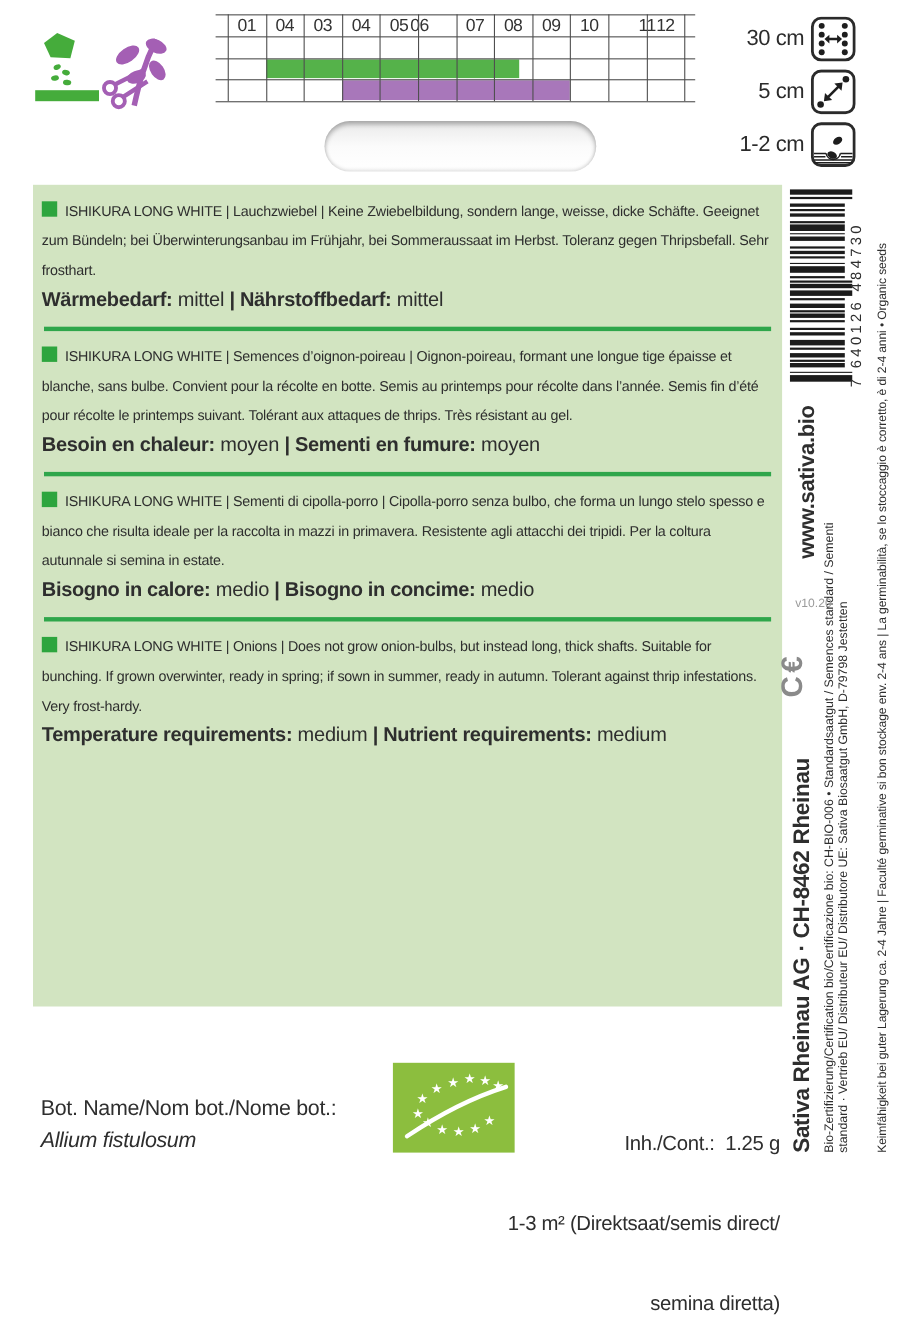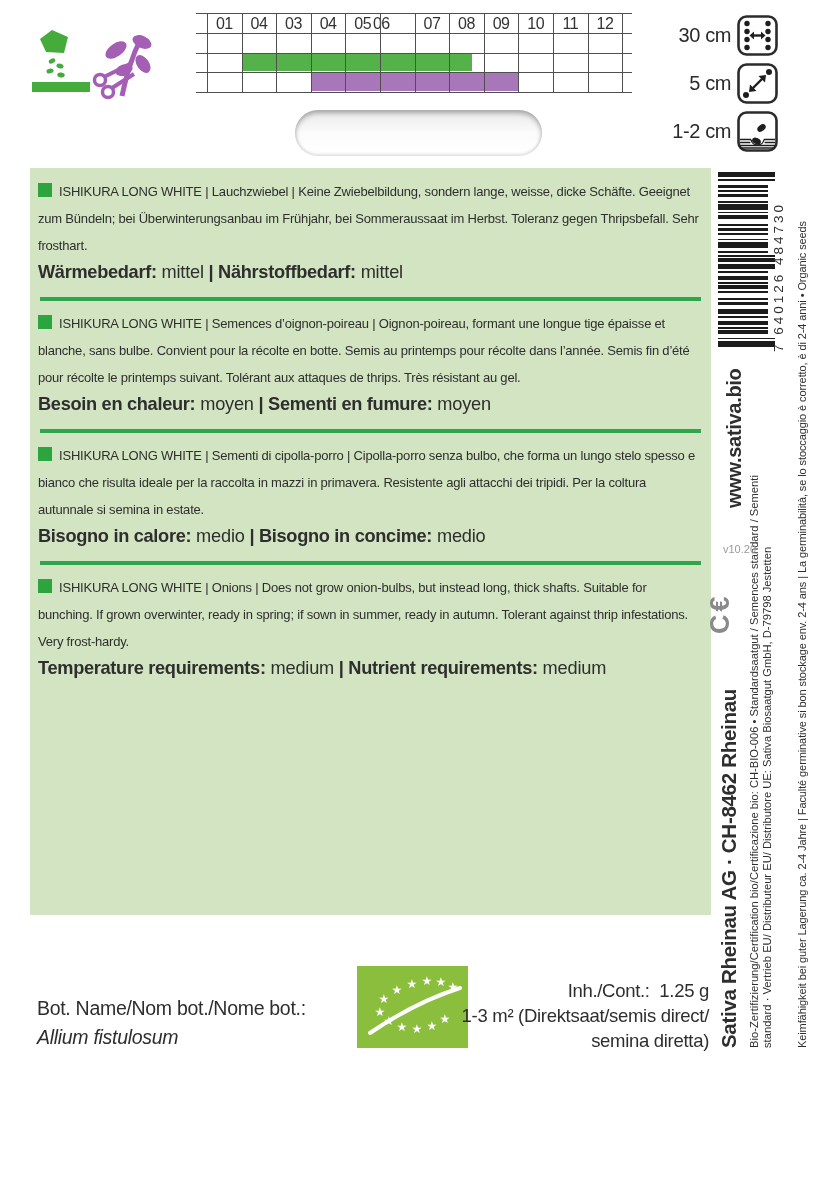--- a/index.html
+++ b/index.html
@@ -44,21 +44,21 @@
   .bc-bar{position:absolute;left:0;background:#1c1c1c;}
   .version{position:absolute;left:711px;top:543px;font-size:11px;color:#9b9b9b;padding-left:12px;}
 
   
   .bot-label{position:absolute;left:37px;top:997px;font-size:19.5px;letter-spacing:-0.3px;}
   .bot-species{position:absolute;left:37px;top:1026px;font-size:19.5px;font-style:italic;
                letter-spacing:-0.3px;}
   #eulogo{position:absolute;left:357px;top:966px;}
   .content-info{position:absolute;right:130px;top:978px;text-align:right;font-size:18.5px;
                 line-height:25px;letter-spacing:-0.3px;}
-  .content-info div{white-space:pre;}
+  .content-info div{white-space:pre;margin-top:48px;}
 </style>
 </head>
 <body>
 
 <div class="packet">
 
   <svg id="topicons" width="122" height="76" viewBox="0 0 122 76">
     <g fill="#45ac3b">
       <path d="M22 2 L38 9 L34 25 L16 24 L10 11 Z"></path>
       <ellipse cx="22" cy="33" rx="3.4" ry="2.3" transform="rotate(-25 22 33)"></ellipse>
@@ -85,21 +85,21 @@
       <div class="cal-month" style="left: 0px; width: 34.6px;">01</div>
       <div class="cal-month" style="left: 34.6px; width: 34.6px;">04</div>
       <div class="cal-month" style="left: 69.2px; width: 34.6px;">03</div>
       <div class="cal-month" style="left: 103.8px; width: 34.6px;">04</div>
       <div class="cal-month" style="left: 138.4px; width: 34.6px;">05</div>
       <div class="cal-month" style="left: 157px; width: 34.6px;">06</div>
       <div class="cal-month" style="left: 207.6px; width: 34.6px;">07</div>
       <div class="cal-month" style="left: 242.2px; width: 34.6px;">08</div>
       <div class="cal-month" style="left: 276.8px; width: 34.6px;">09</div>
       <div class="cal-month" style="left: 311.4px; width: 34.6px;">10</div>
-      <div class="cal-month" style="left: 346px; width: 34.6px;">11</div>
+      <div class="cal-month" style="left: 364px; width: 34.6px;">11</div>
       <div class="cal-month" style="left: 380.6px; width: 34.6px;">12</div>
       <div class="cal-vline" style="left: 0px;"></div>
       <div class="cal-vline" style="left: 34.6px;"></div>
       <div class="cal-vline" style="left: 69.2px;"></div>
       <div class="cal-vline" style="left: 103.8px;"></div>
       <div class="cal-vline" style="left: 138.4px;"></div>
       <div class="cal-vline" style="left: 173px;"></div>
       <div class="cal-vline" style="left: 207.6px;"></div>
       <div class="cal-vline" style="left: 242.2px;"></div>
       <div class="cal-vline" style="left: 276.8px;"></div>

